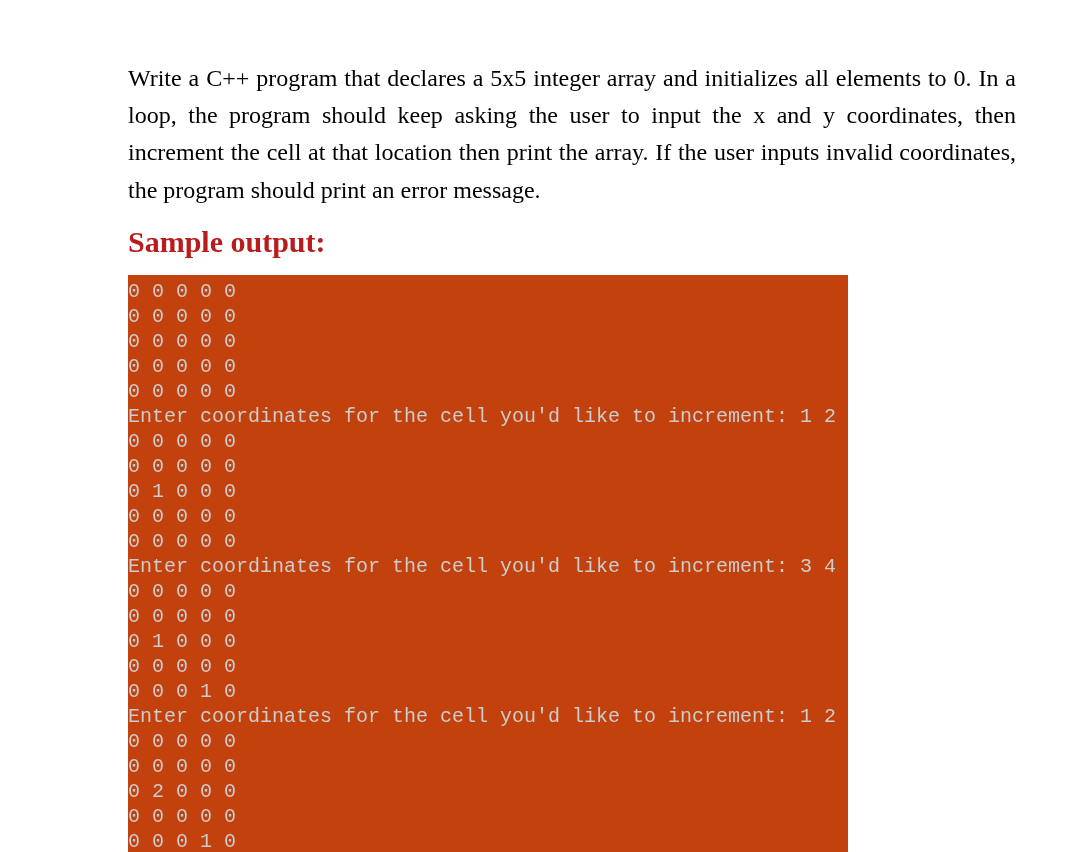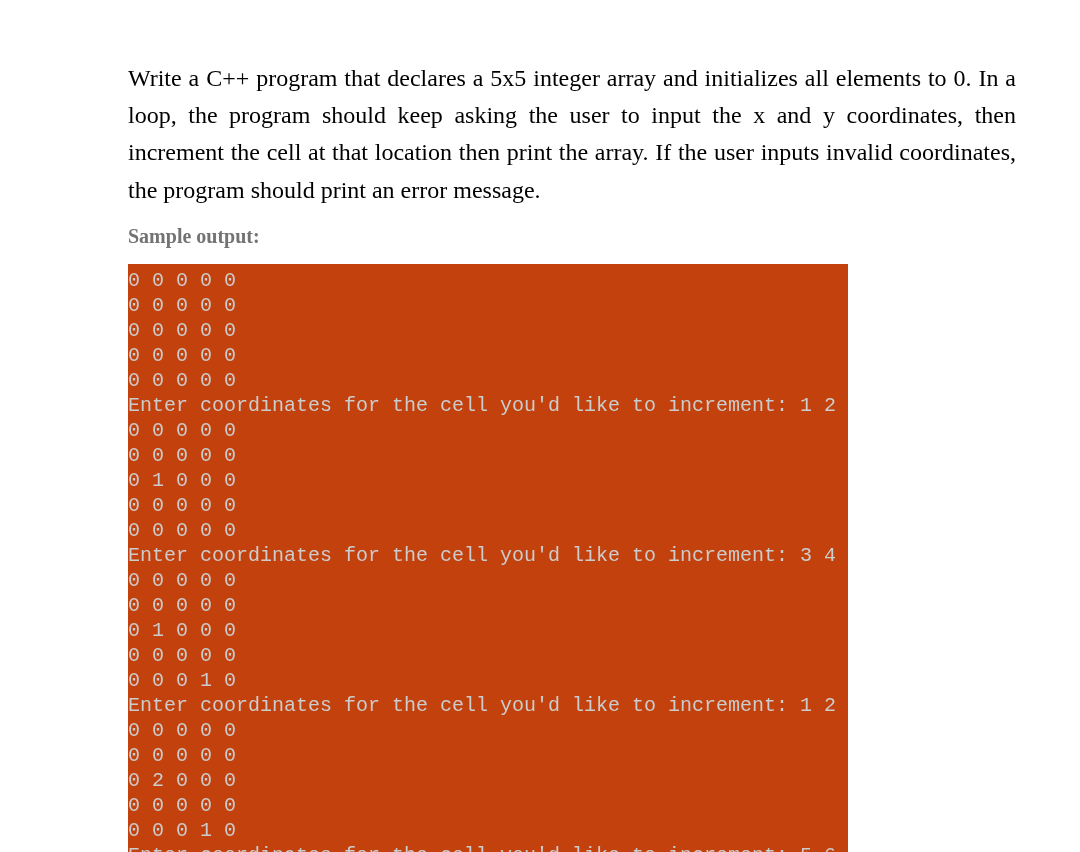--- a/index.html
+++ b/index.html
@@ -15,23 +15,23 @@
       padding: 12px 80px 0 80px;
     }
     .question-text {
       font-size: 24px;
       line-height: 1.55;
       color: #000000;
       text-align: justify;
       margin-bottom: 6px;
     }
     .sample-label {
-      font-size: 20px;
+      font-size: 30px;
       font-weight: bold;
-      color: #737373;
+      color: #b91c1c;
       margin-bottom: 2px;
     }
     .terminal {
       background: #c2410c;
       color: #cccccc;
       font-family: "Courier New", Courier, monospace;
       font-size: 20px;
       line-height: 1.25;
       padding: 4px 2px 6px 0;
       white-space: pre;

